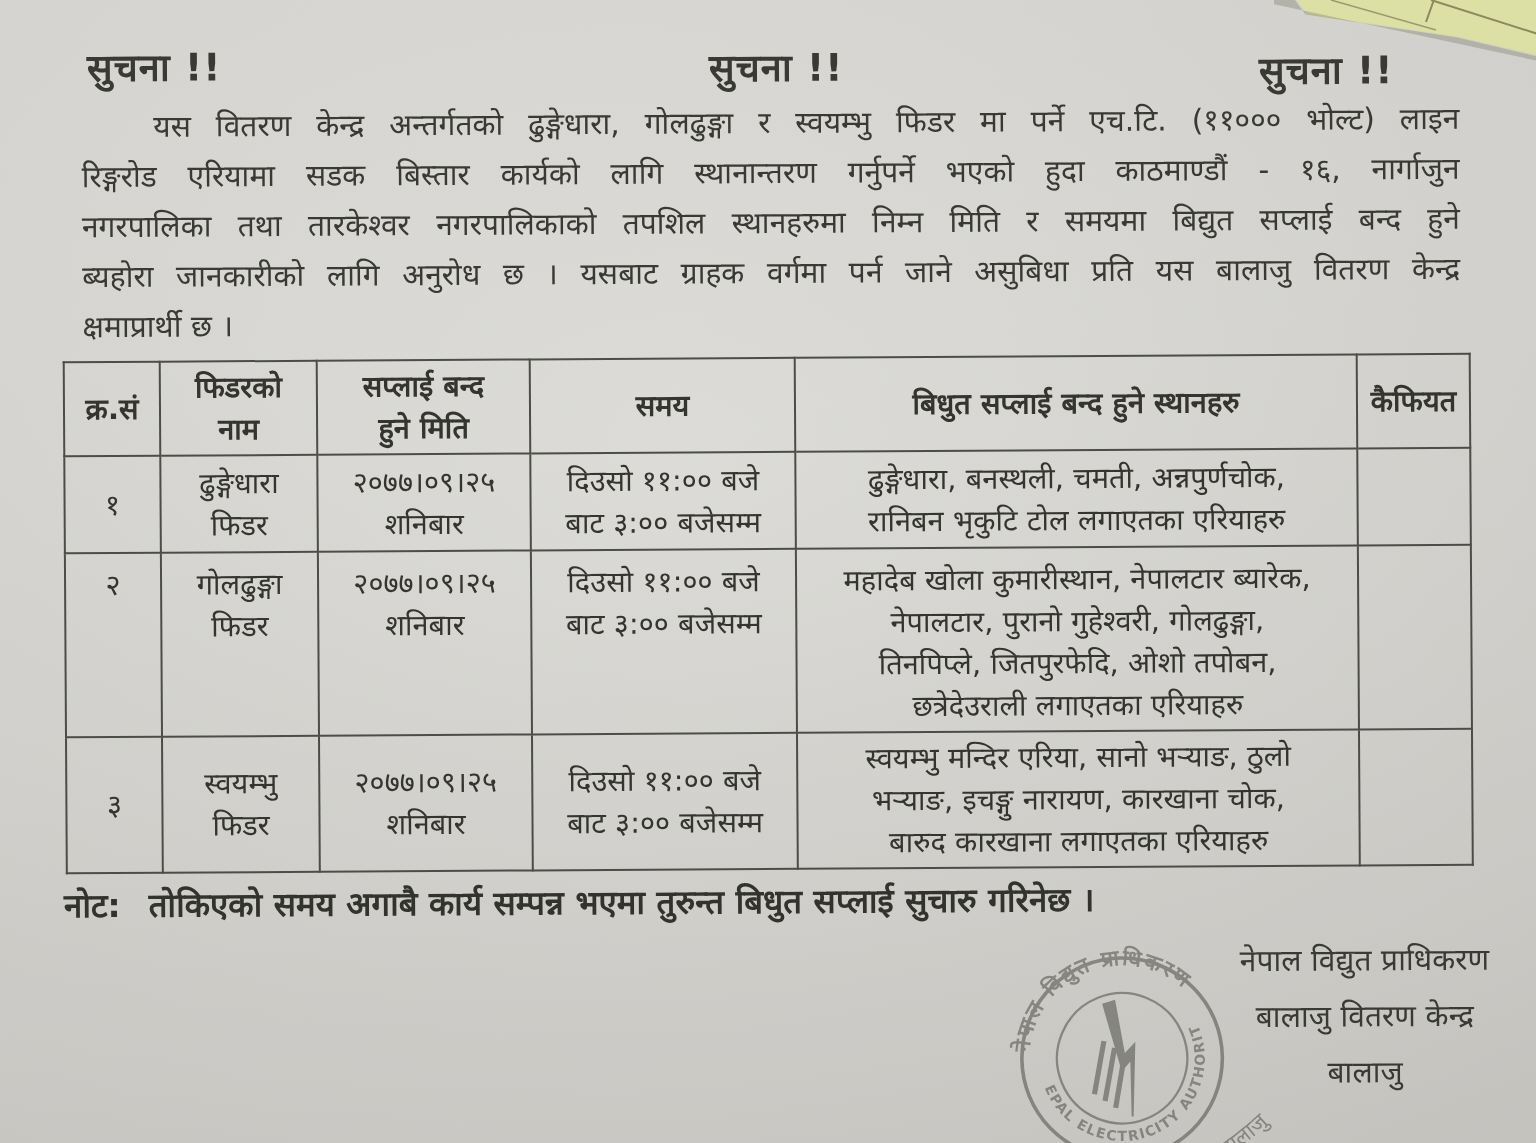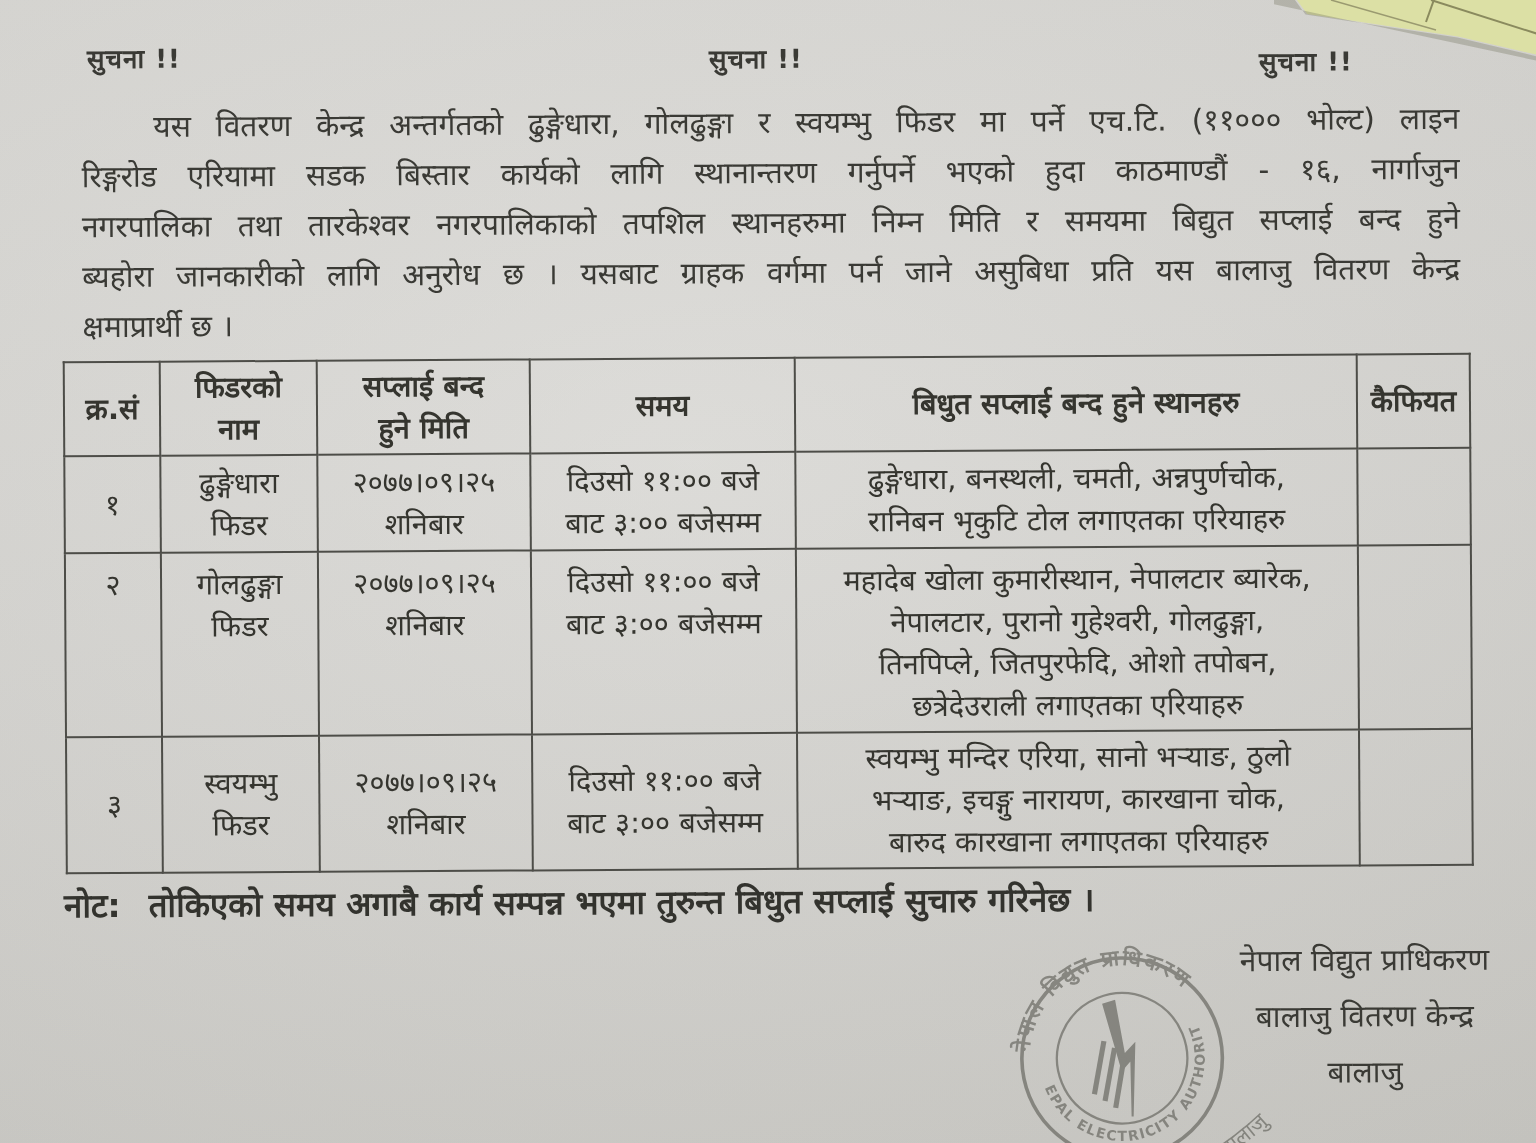--- a/index.html
+++ b/index.html
@@ -33,21 +33,21 @@
     clip-path: polygon(0 0, 8% 0, 12% 20%, 70% 52%, 100% 78%, 100% 84%, 0 6%);
     background-color: rgba(120,120,100,0.35);
   }
   #sheet {
     position: absolute; inset: 0;
     transform: rotate(-0.35deg);
     z-index: 2;
   }
   .notice-head {
     position: absolute; top: 36px;
-    font-size: 26px; font-weight: bold; letter-spacing: 1px;
+    font-size: 38px; font-weight: bold; letter-spacing: 1px;
     color: #3a3a35;
   }
   #head-1 { left: 90px; }
   #head-2 { left: 712px; top: 40px; }
   #head-3 { left: 1262px; top: 46px; }
 
   #intro {
     position: absolute; left: 84px; top: 98px; width: 1378px;
     font-size: 30px; color: #3a3a35;
   }

